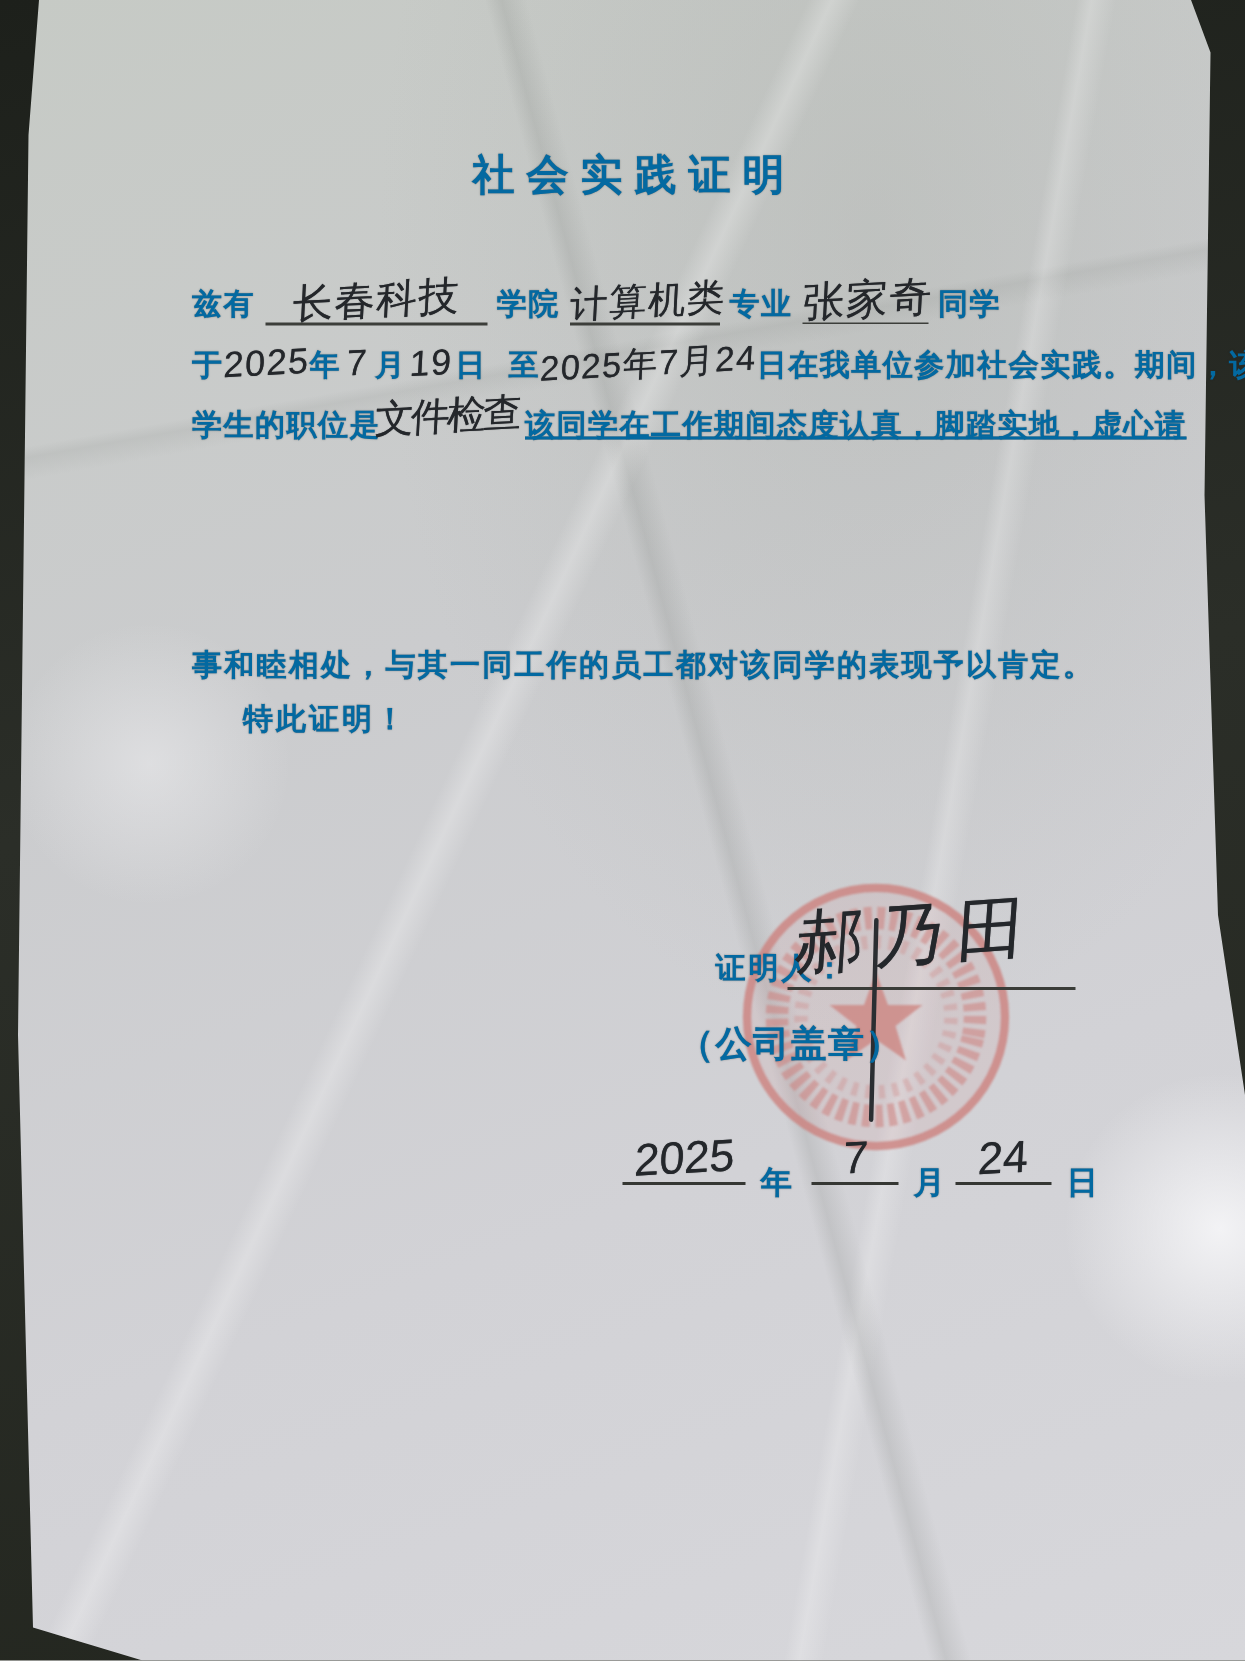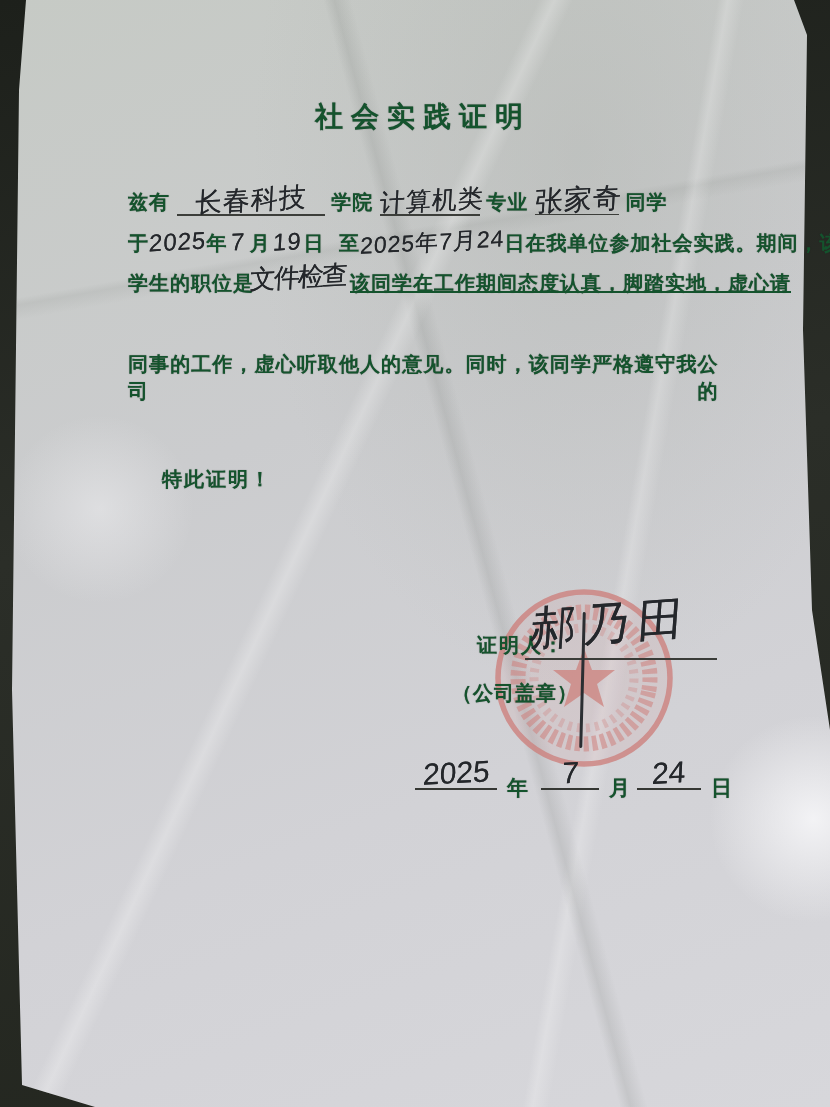--- a/index.html
+++ b/index.html
@@ -23,21 +23,21 @@
   .wrinkles{
     position:absolute;inset:0;pointer-events:none;
     background:
       linear-gradient(115deg, transparent 40%, rgba(255,255,255,0.25) 41.2%, transparent 42.6%),
       linear-gradient(75deg, transparent 55%, rgba(120,124,120,0.18) 56%, transparent 57.5%),
       linear-gradient(100deg, transparent 70%, rgba(255,255,255,0.22) 71%, transparent 72.6%),
       linear-gradient(170deg, transparent 24%, rgba(130,134,130,0.14) 24.6%, transparent 25.8%);
     clip-path:polygon(26px 0px,794px 0px,807px 35px,803px 330px,812px 610px,830px 730px,830px 1107px,95px 1107px,22px 1085px,12px 690px,19px 90px);
   }
   
-  .print{color:#14532d;text-shadow:0 0 1px rgba(40,42,38,0.55);}
+  .print{color:#0369a1;text-shadow:0 0 1px rgba(40,42,38,0.55);}
   .title{
     position:absolute;left:128px;top:98px;width:590px;text-align:center;
     font-size:28px;font-weight:700;letter-spacing:8px;
   }
   .bodyline{
     position:absolute;left:128px;width:590px;font-size:20px;font-weight:600;
     letter-spacing:1px;white-space:nowrap;
   }
   .just{text-align:justify;text-align-last:justify;white-space:normal;letter-spacing:.5px;}
   .closing{position:absolute;left:162px;top:466px;font-size:20px;font-weight:600;letter-spacing:2px;text-align:right;}
@@ -47,21 +47,21 @@
     display:inline-block;transform:rotate(-3deg) skewX(-6deg);
     text-shadow:0 0 .5px rgba(20,22,26,.8);
     line-height:1;
   }
   .fill{display:inline-block;border-bottom:2px solid #3c3e3a;text-align:center;vertical-align:baseline;}
   
   .sig-label{position:absolute;left:477px;top:632px;font-size:20px;font-weight:600;letter-spacing:2px;}
   .sig-name{position:absolute;left:530px;top:600px;font-size:46px;letter-spacing:8px;transform:rotate(-4deg) skewX(-8deg);}
   .sig-line{position:absolute;left:525px;top:658px;width:192px;height:2px;background:#3a3c38;}
   .pen-stroke{position:absolute;left:581px;top:612px;width:3px;height:136px;background:#2b2e32;transform:rotate(1.5deg);border-radius:2px;}
-  .seal-note{position:absolute;left:452px;top:680px;font-size:20px;font-weight:600;letter-spacing:1px;}
+  .seal-note{position:absolute;left:452px;top:680px;font-size:24px;font-weight:600;letter-spacing:1px;}
   
   .stamp{position:absolute;left:492px;top:586px;width:184px;height:184px;filter:blur(0.6px);opacity:.92;}
   
   .date-row{position:absolute;left:415px;top:762px;width:310px;height:55px;font-size:21px;font-weight:600;}
   .d-label{position:absolute;top:12px;}
   .d-fill{position:absolute;border-bottom:2.5px solid #353733;text-align:center;}
   .d-fill .hand{font-size:30px;}
 </style>
 </head>
 <body>
@@ -85,21 +85,21 @@
   <div class="bodyline" style="top:230px;">
     <span class="print">于</span><span class="hand" style="font-size:24px;">2025</span><span class="print">年</span><span class="hand" style="font-size:24px;padding:0 4px;">7</span><span class="print">月</span><span class="hand" style="font-size:24px;padding:0 2px;">19</span><span class="print">日</span>
     <span class="print" style="margin-left:8px;">至</span><span class="hand" style="font-size:23px;">2025年7月24</span><span class="print">日在我单位参加社会实践。期间，该</span>
   </div>
 
   <div class="bodyline" style="top:270px;">
     <span class="print">学生的职位是</span><span class="print" style="margin-left:96px;text-decoration:underline;">该同学在工作期间态度认真，脚踏实地，虚心请</span>
     <span class="hand" style="position:absolute;left:122px;top:-6px;font-size:26px;letter-spacing:-2px;">文件检查</span>
   </div>
 
-  <div class="bodyline print just" style="top:351px;">同事的工作，虚心听取他人的意见。同时，该同学严格遵守我公司的</div>
+  <div class="bodyline print" style="top:430px;letter-spacing:1.5px;">事和睦相处，与其一同工作的员工都对该同学的表现予以肯定。</div>
 
   <div class="closing print">特此证明！</div>
 
   <svg class="stamp" viewBox="0 0 184 184">
     <g stroke="#cd7f7b" fill="none">
       <circle cx="92" cy="92" r="86" stroke-width="5.5" opacity="0.85"></circle>
       <circle cx="92" cy="92" r="66" stroke-width="15" stroke-dasharray="5 3.5" opacity="0.6" transform="rotate(12 92 92)"></circle>
       <circle cx="92" cy="92" r="50" stroke-width="9" stroke-dasharray="4 5" opacity="0.35" transform="rotate(-20 92 92)"></circle>
     </g>
     <circle cx="92" cy="92" r="84" fill="#d08682" opacity="0.13"></circle>

